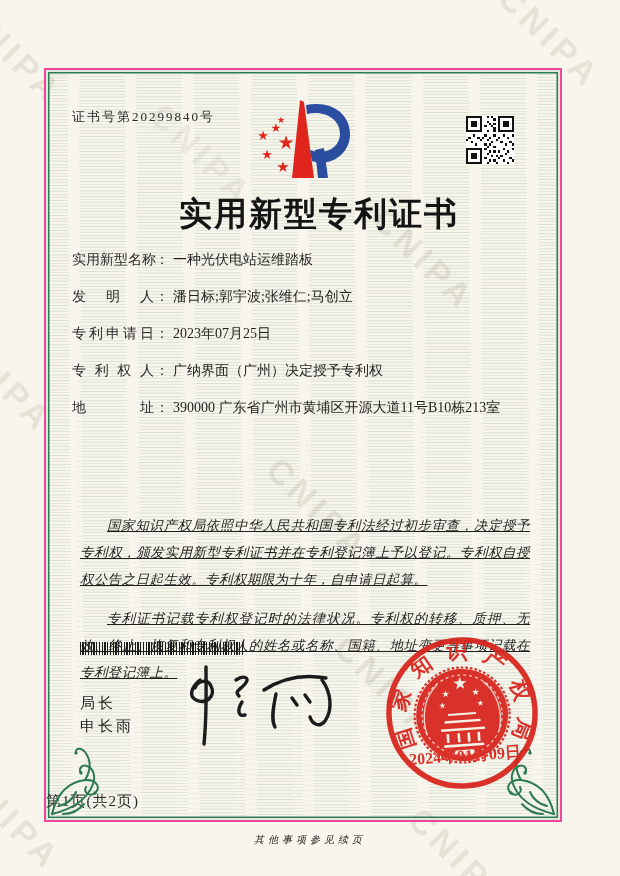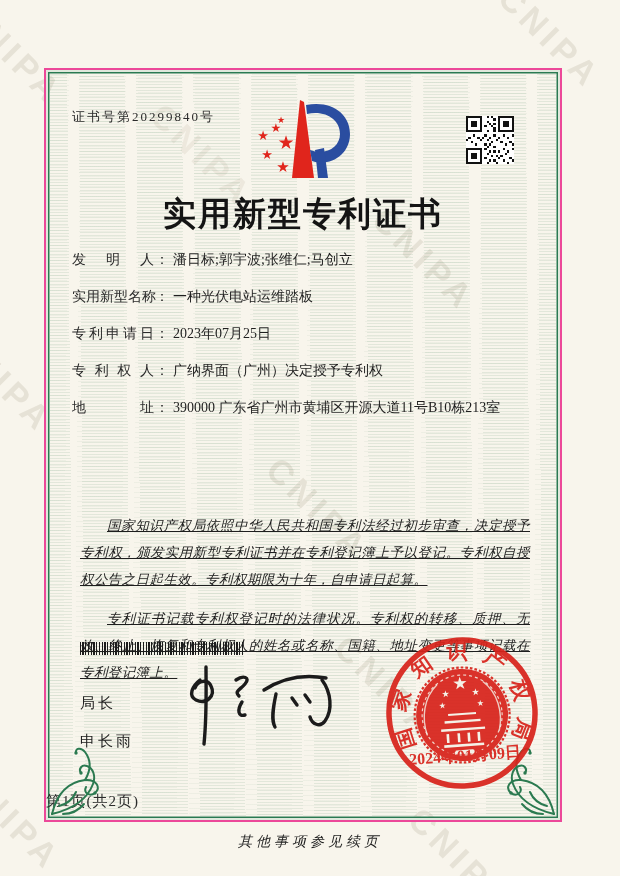--- a/index.html
+++ b/index.html
@@ -28,21 +28,21 @@
       background-image:
         repeating-linear-gradient(179deg, rgba(70,130,90,0.12) 0px, rgba(70,130,90,0.12) 0.8px, transparent 0.8px, transparent 3px),
         repeating-linear-gradient(181deg, rgba(70,130,90,0.06) 0px, rgba(70,130,90,0.06) 0.8px, transparent 0.8px, transparent 5px);}
 
   .cert-no{position:absolute;left:26px;top:38px;font-size:13px;letter-spacing:2px;color:#2b2b2b;}
 
   .logo{position:absolute;left:200px;top:30px;width:106px;height:82px;}
   .qr{position:absolute;left:420px;top:46px;width:48px;height:48px;}
 
   .title{position:absolute;left:0;top:122px;width:100%;text-align:center;font-size:33px;
-         font-weight:bold;letter-spacing:2px;color:#141414;}
+         font-weight:bold;letter-spacing:2px;color:#141414;padding-left:16px;}
 
   .fields{position:absolute;left:26px;top:181px;right:20px;font-size:14px;}
   .frow{height:22px;margin-bottom:15px;white-space:nowrap;}
   .flabel{display:inline-block;width:82px;text-align:justify;text-align-last:justify;
           text-justify:inter-character;vertical-align:top;color:#2b2b2b;}
   .fcolon{display:inline-block;margin:0 4px 0 1px;color:#2b2b2b;}
   .fvalue{color:#1f1f1f;}
   .grant-group2{display:inline-block;margin-left:64px;}
   .grant-group2 .flabel{width:76px;}
 
@@ -52,33 +52,33 @@
 
   .barcode{position:absolute;left:34px;top:572px;width:164px;height:13px;
     background:repeating-linear-gradient(90deg,
       #1c1c1c 0 1px, transparent 1px 2.2px,
       #1c1c1c 2.2px 4.2px, transparent 4.2px 5px,
       #1c1c1c 5px 5.8px, transparent 5.8px 8.4px,
       #1c1c1c 8.4px 9.4px, transparent 9.4px 11px);}
 
   .signature{position:absolute;left:122px;top:590px;width:172px;height:94px;}
   .officer{position:absolute;left:34px;top:624px;font-size:15px;letter-spacing:3px;color:#1d1d1d;}
-  .officer div{margin-bottom:19px;}
+  .officer div{margin-bottom:4px;}
 
   .seal{position:absolute;left:336px;top:563px;width:160px;height:160px;opacity:0.93;
         transform:rotate(-4deg);z-index:3;}
 
   .page-info{position:absolute;left:0;top:722px;width:100%;text-align:left;font-size:15px;
              letter-spacing:1px;color:#2c2c2c;}
 
   .flourish{position:absolute;width:72px;height:72px;z-index:2;}
   .flourish.left{left:3px;bottom:3px;}
   .flourish.right{right:3px;bottom:3px;transform:scaleX(-1);}
 
-  .footer-note{position:absolute;left:0;top:833px;width:100%;text-align:center;font-size:14px;
+  .footer-note{position:absolute;left:0;top:833px;width:100%;text-align:center;font-size:10px;
                font-style:italic;letter-spacing:4px;color:#1e1e1e;z-index:2;}
 </style>
 </head>
 <body>
 
 <div class="page">
 
   <span class="wm">CNIPA</span>
   <span class="wm">CNIPA</span>
   <span class="wm">CNIPA</span>
@@ -138,24 +138,24 @@
            M8,18h1v1h-1z M14,18h1v1h-1z M19,18h1v1h-1z
            M10,19h1v1h-1z M12,19h1v1h-1z M16,19h1v1h-1z M20,19h1v1h-1z
            M9,20h1v1h-1z M13,20h1v1h-1z M18,20h1v1h-1z"></path>
       </g>
     </svg>
 
     <div class="title">实用新型专利证书</div>
 
     <div class="fields">
       <div class="frow">
+        <span class="flabel">实用新型名称</span><span class="fcolon">：</span><span class="fvalue">一种光伏电站运维踏板</span>
+      </div>
+      <div class="frow">
         <span class="flabel">发明人</span><span class="fcolon">：</span><span class="fvalue">潘日标;郭宇波;张维仁;马创立</span>
-      </div>
-      <div class="frow">
-        <span class="flabel">实用新型名称</span><span class="fcolon">：</span><span class="fvalue">一种光伏电站运维踏板</span>
       </div>
       <div class="frow">
         <span class="flabel">专利申请日</span><span class="fcolon">：</span><span class="fvalue">2023年07月25日</span>
       </div>
       <div class="frow">
         <span class="flabel">专利权人</span><span class="fcolon">：</span><span class="fvalue">广纳界面（广州）决定授予专利权</span>
       </div>
       <div class="frow">
         <span class="flabel">地址</span><span class="fcolon">：</span><span class="fvalue">390000 广东省广州市黄埔区开源大道11号B10栋213室</span>
       </div>

